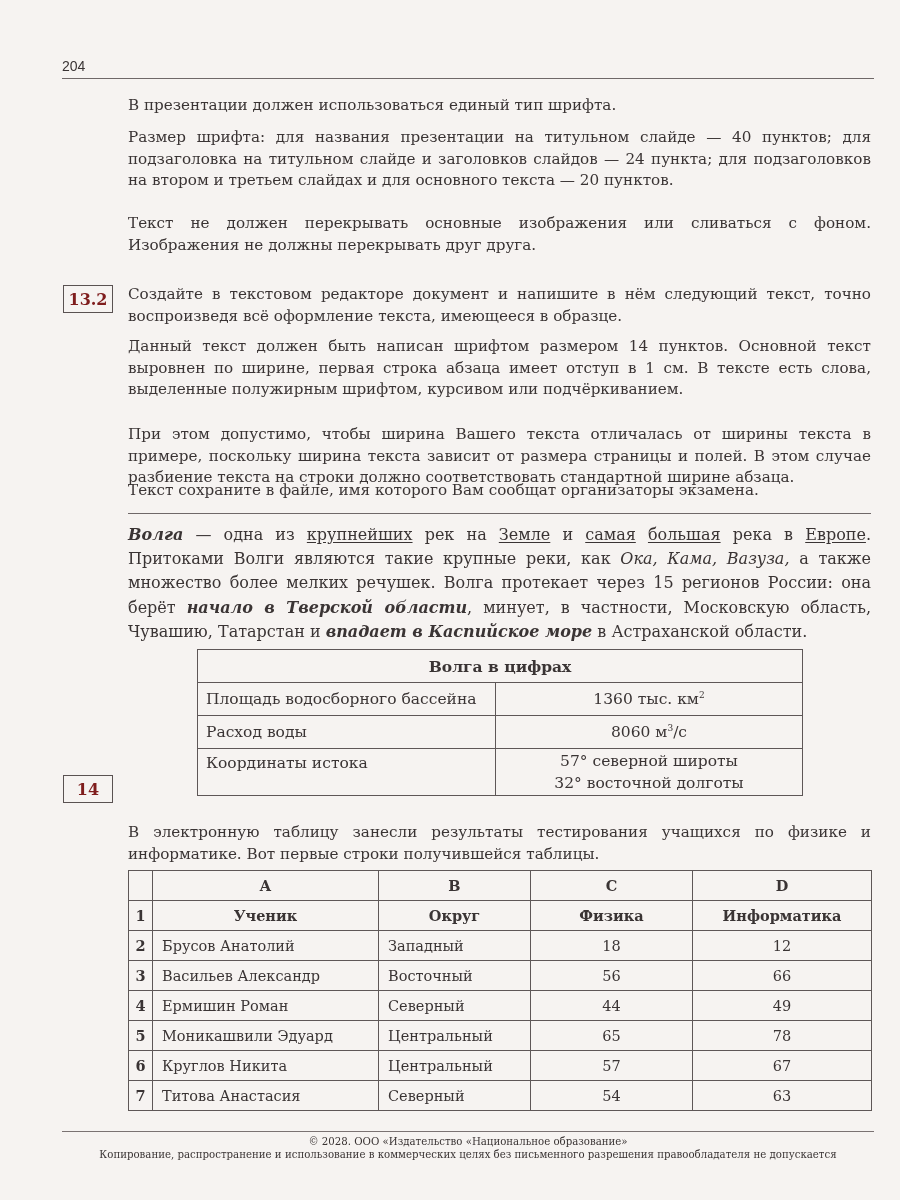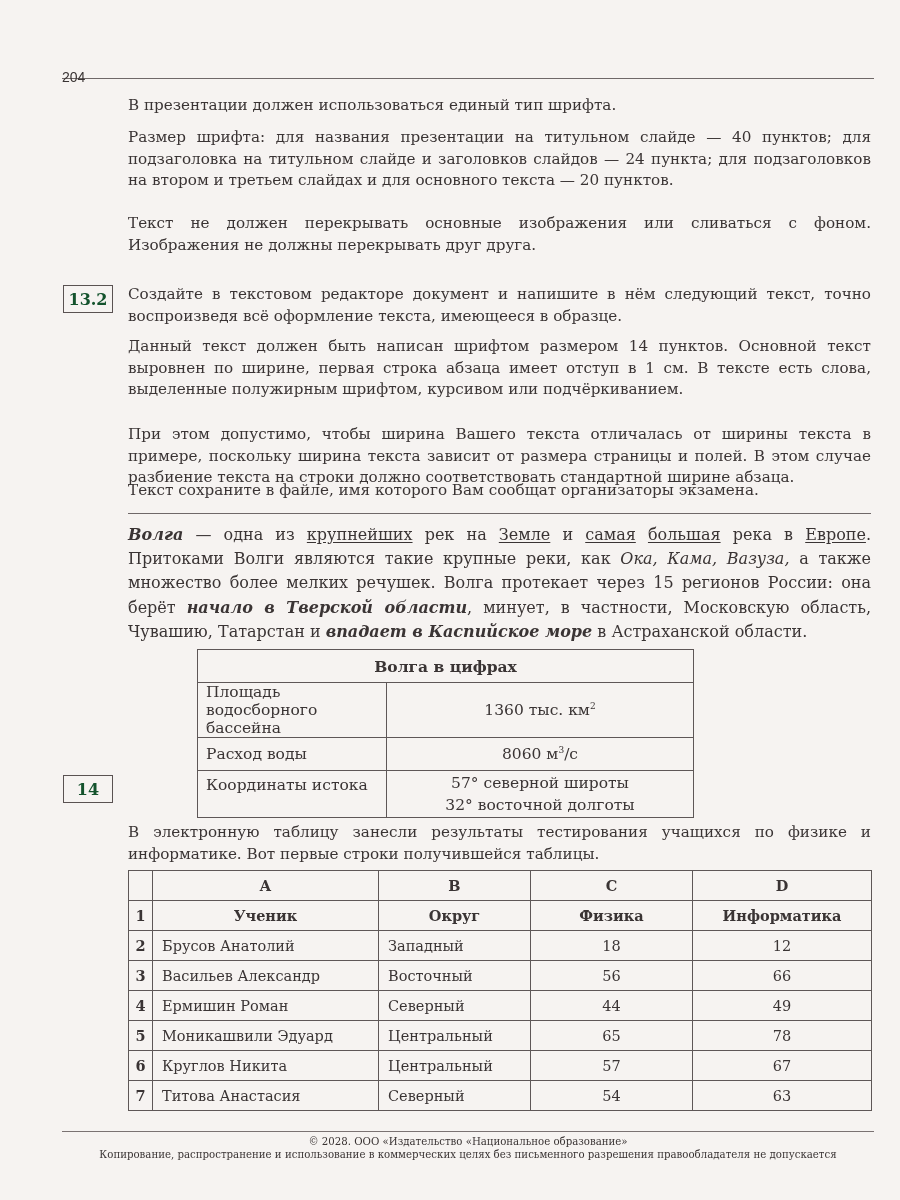--- a/index.html
+++ b/index.html
@@ -9,54 +9,54 @@
     font-family: "DejaVu Serif", "Liberation Serif", serif;
     color: #3a3434;
     position: relative;
   }
   .running-head {
     position: absolute; left: 62px; top: 56px; width: 812px; height: 22px;
     border-bottom: 1.5px solid #6f6868;
     font-family: "Liberation Sans", sans-serif;
     font-size: 14px; color: #3a3434;
   }
-  .running-head .page-no { position: absolute; left: 0; top: 13px; }
+  .running-head .page-no { position: absolute; left: 0; top: 2px; }
   .running-head .title { position: absolute; right: 0; top: 2px; letter-spacing: 0.1px; }
 
   .para {
     position: absolute; left: 128px; width: 743px;
     font-size: 15.2px; line-height: 21.5px;
     text-align: justify; text-align-last: left;
     margin: 0;
   }
 
   .task-num {
     position: absolute; left: 63px; width: 50px; height: 28px;
     border: 1.3px solid #5a5252;
     font-weight: bold; font-size: 16px;
-    text-align: center; line-height: 28px; color: #14532d;
+    text-align: center; line-height: 28px; color: #7f1d1d;
     box-sizing: border-box;
   }
 
   .sep {
     position: absolute; left: 128px; top: 513px; width: 743px; height: 0;
     border-top: 1.3px solid #6f6868;
   }
 
   .volga {
     position: absolute; left: 128px; top: 523px; width: 743px;
     font-size: 16px; line-height: 24.2px; margin: 0;
     text-align: justify; text-align-last: left;
   }
   .volga .bi { font-weight: bold; font-style: italic; }
   .volga .it { font-style: italic; }
   .volga .u { text-decoration: underline; text-underline-offset: 2px; }
 
   table.facts {
-    position: absolute; left: 197px; top: 649px; width: 497px;
+    position: absolute; left: 197px; top: 649px; width: 606px;
     border-collapse: collapse; font-size: 15.5px; color: #3a3434;
   }
   table.facts td, table.facts th {
     border: 1.3px solid #5e5757; padding: 0 8px; height: 32px; font-weight: normal;
   }
   table.facts th { font-weight: bold; text-align: center; }
   table.facts td.val { text-align: center; width: 290px; }
   table.facts td.val2 { text-align: center; line-height: 22px; padding: 1px 8px; }
   sup { font-size: 9px; vertical-align: 6px; }
 

